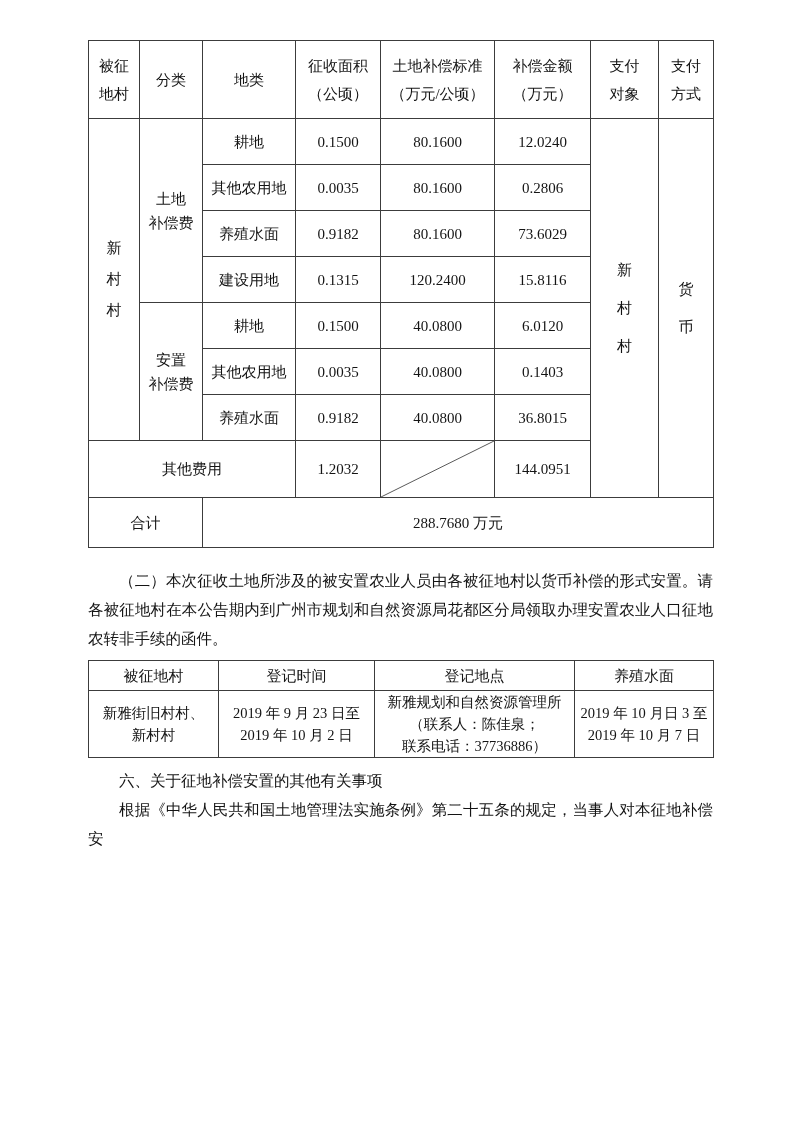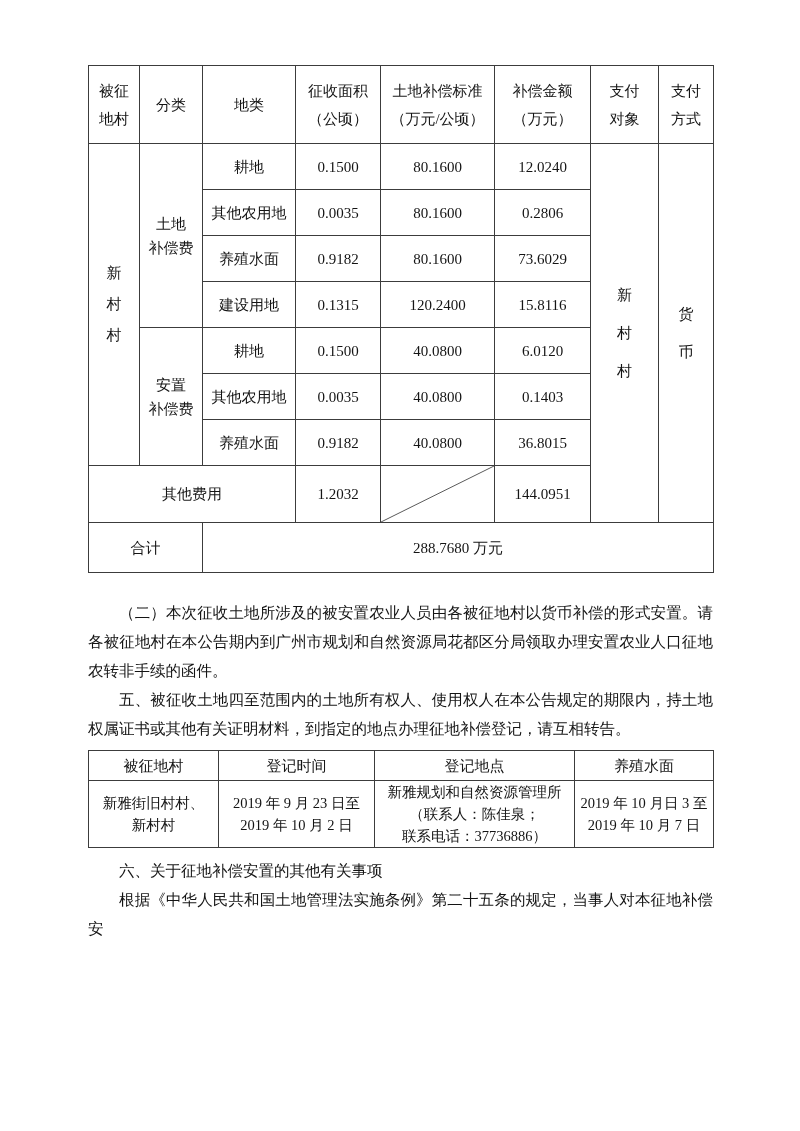--- a/index.html
+++ b/index.html
@@ -7,21 +7,21 @@
   .page {
     width: 800px;
     height: 1131px;
     background: #ffffff;
     color: #141414;
     font-family: "Liberation Serif", "DejaVu Serif", serif;
     position: relative;
     overflow: hidden;
   }
   .content {
-    padding: 65px 87px 0 88px;
+    padding: 40px 87px 0 88px;
   }
 
   
   table {
     border-collapse: collapse;
     table-layout: fixed;
     width: 625px;
   }
   th, td {
     border: 1px solid #3c3c3c;
@@ -42,21 +42,21 @@
 
   .diag-cell { position: relative; padding: 0; }
   .diag-cell svg { position: absolute; left: 0; top: 0; width: 100%; height: 100%; display: block; }
   .diag-cell line { stroke: #5a5a5a; stroke-width: 1; vector-effect: non-scaling-stroke; }
 
   .t2 { font-size: 14.5px; margin-top: 7px; }
   .t2 th { height: 30px; line-height: 28px; font-size: 15px; }
   .t2 td { height: 67px; line-height: 22px; }
 
   
-  .paras { margin-top: 25px; }
+  .paras { margin-top: 18px; }
   .paras2 { margin-top: 8px; }
   .paras p, .paras2 p {
     font-size: 15.5px;
     line-height: 29px;
     text-align: justify;
     text-indent: 31px;
     color: #141414;
   }
 </style>
 </head>
@@ -163,21 +163,20 @@
 
         <tr class="row-total">
           <td colspan="2">合计</td>
           <td colspan="6">288.7680 万元</td>
         </tr>
       </tbody>
     </table>
 
     <div class="paras">
       <p>（二）本次征收土地所涉及的被安置农业人员由各被征地村以货币补偿的形式安置。请各被征地村在本公告期内到广州市规划和自然资源局花都区分局领取办理安置农业人口征地农转非手续的函件。</p>
-      <p>五、被征收土地四至范围内的土地所有权人、使用权人在本公告规定的期限内，持土地权属证书或其他有关证明材料，到指定的地点办理征地补偿登记，请互相转告。</p>
     </div>
 
     <table class="t2">
       <colgroup>
         <col style="width:130px">
           <col style="width:156px">
           <col style="width:200px">
           <col style="width:139px">
       </colgroup>
       <tbody>

